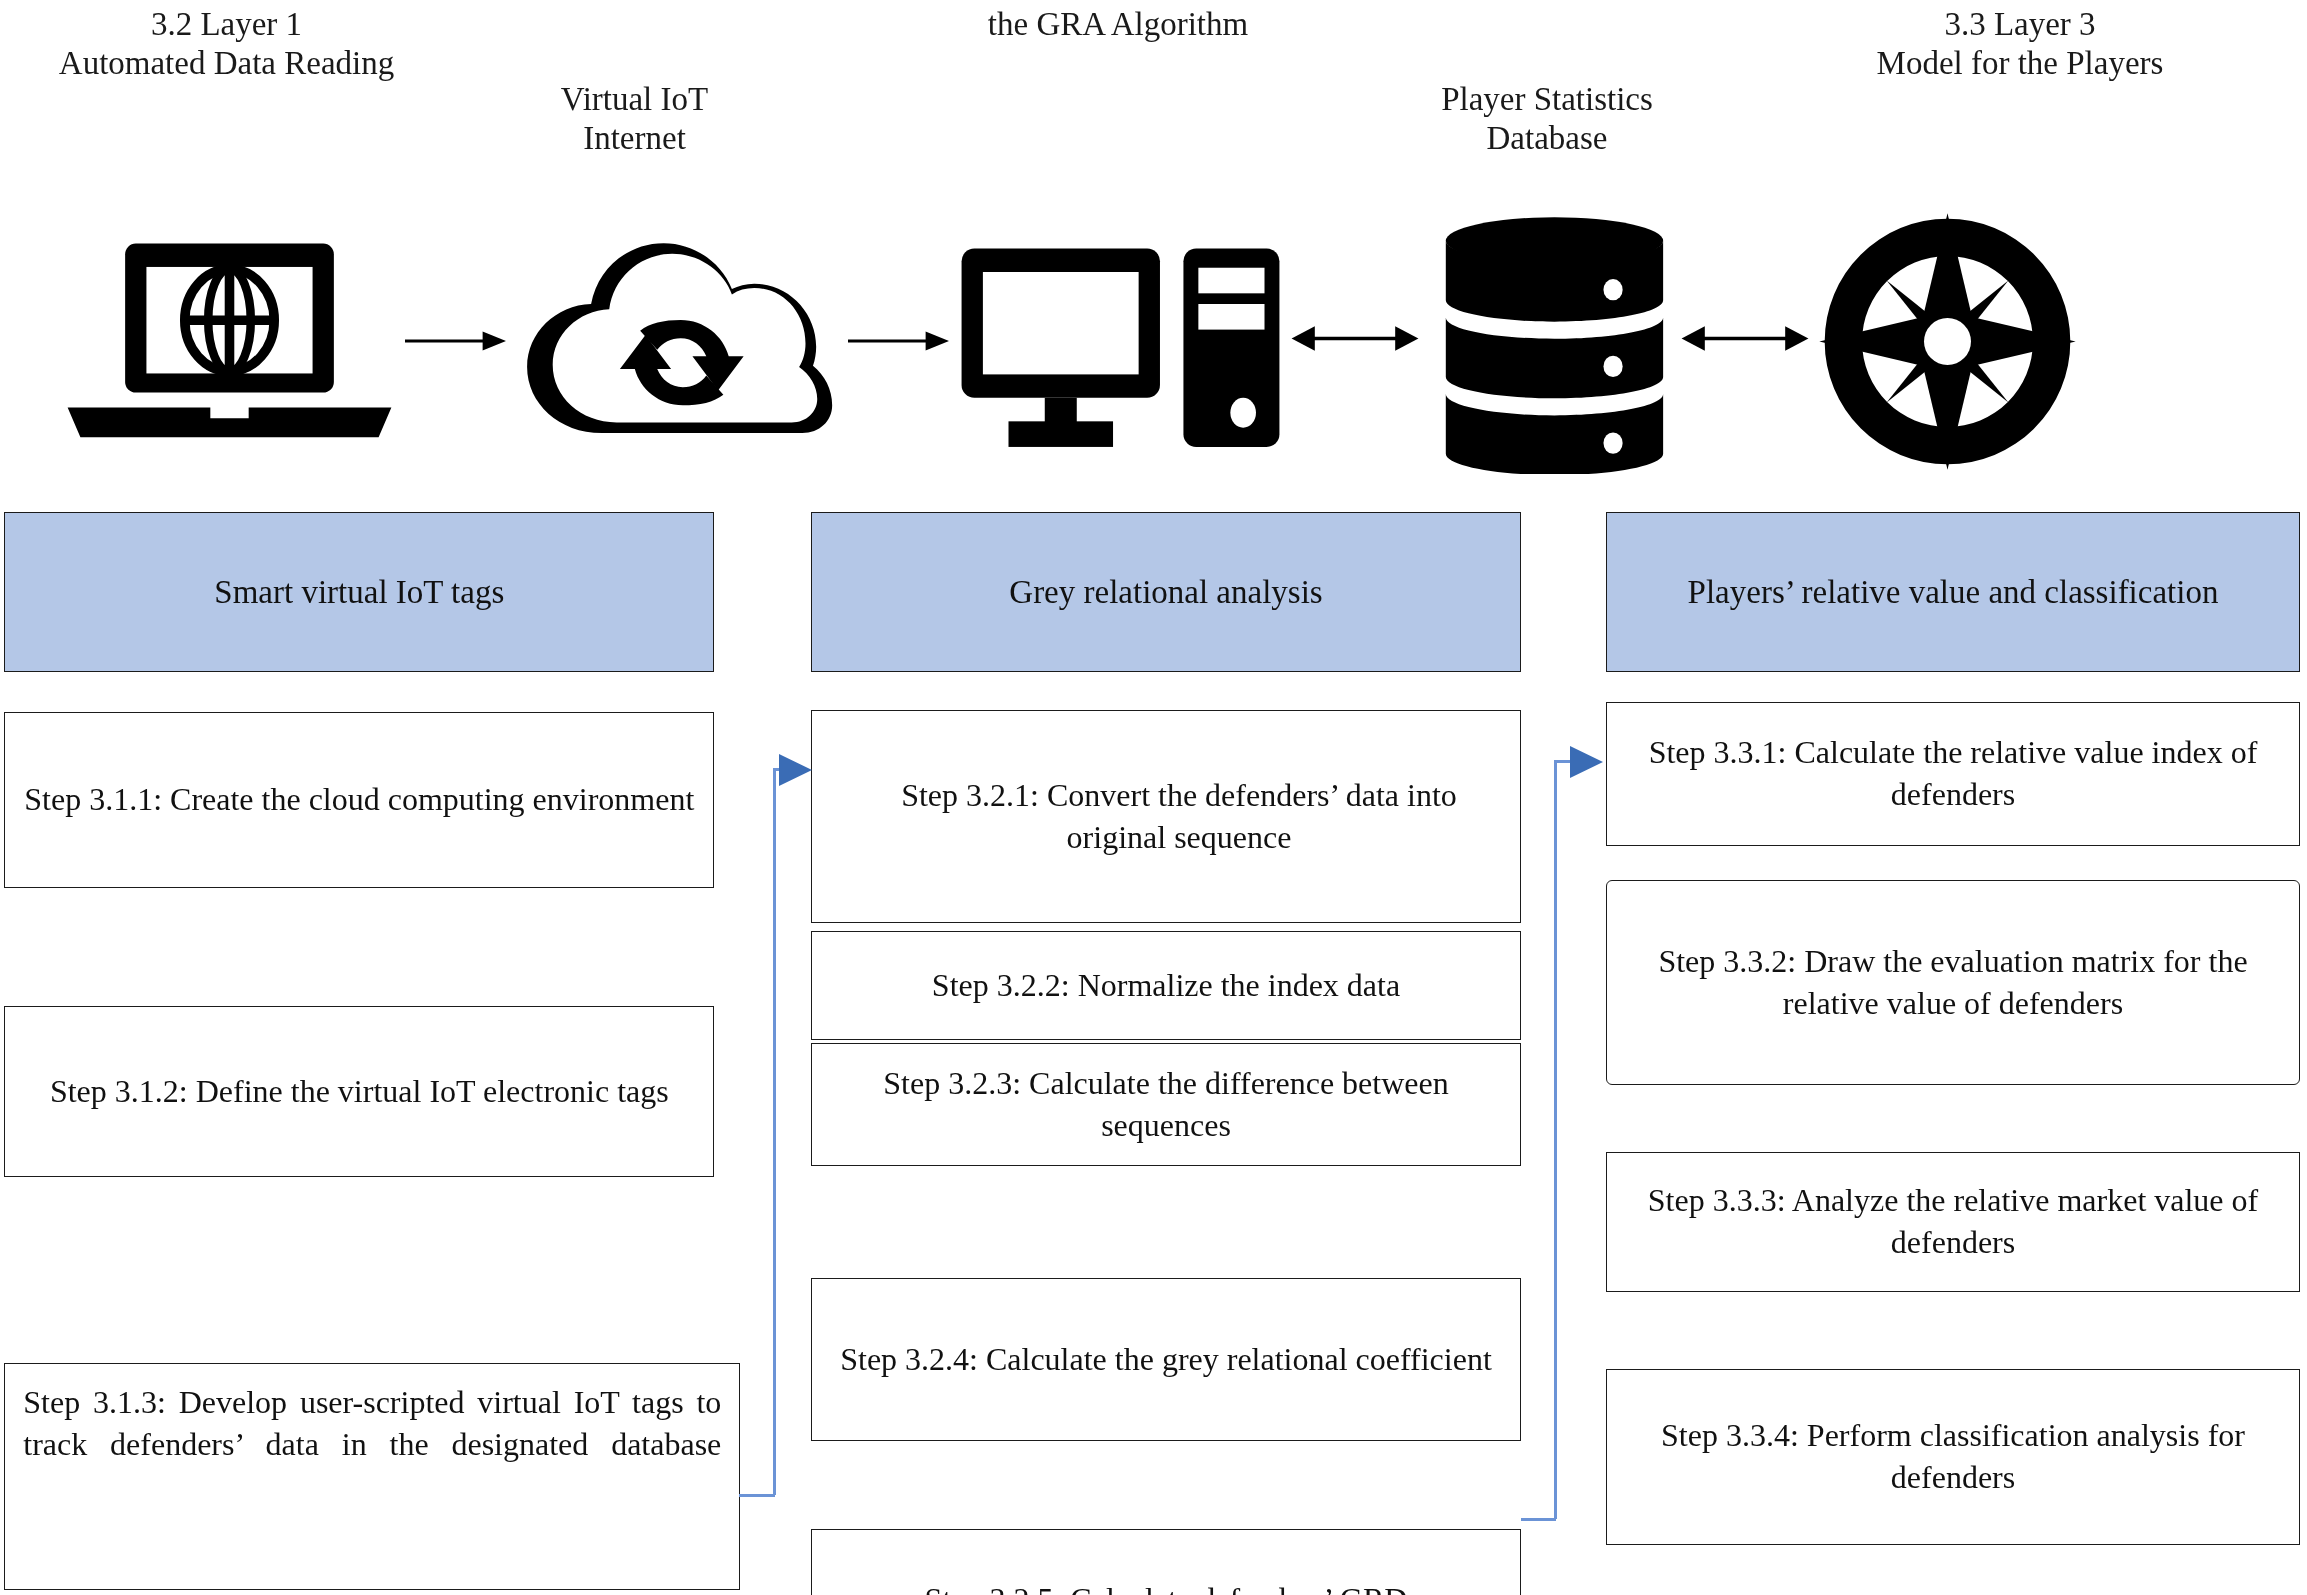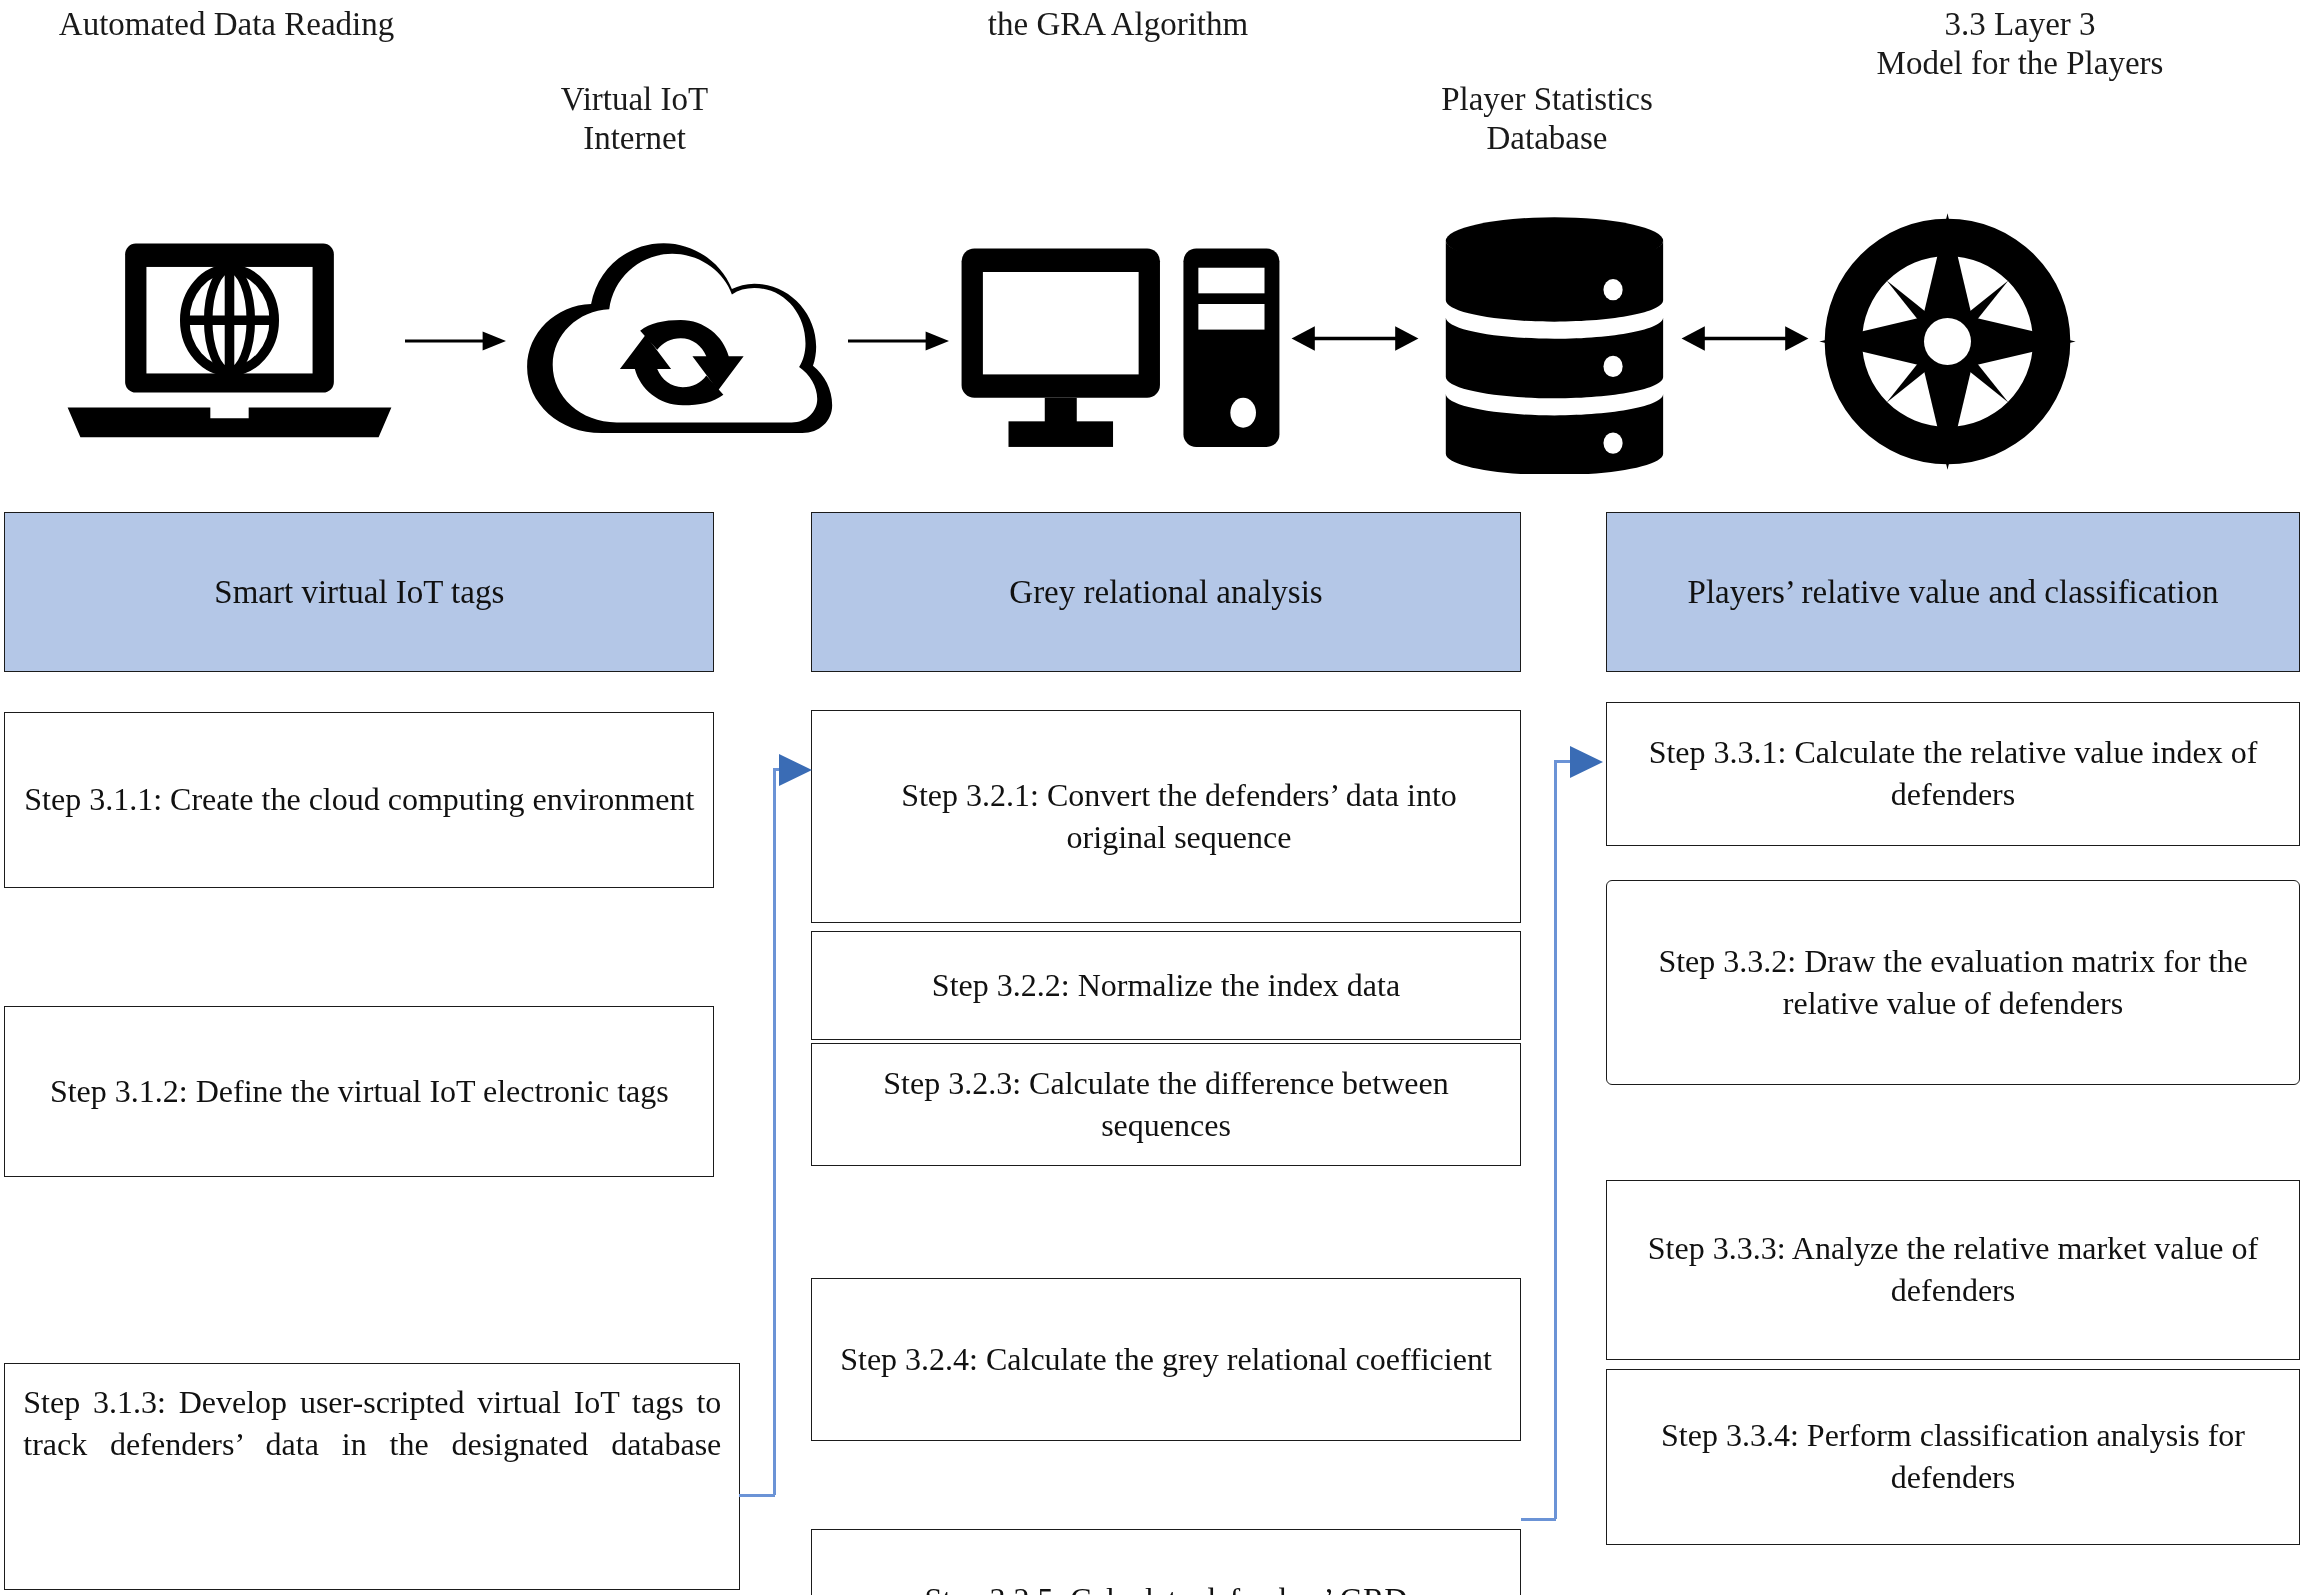--- a/index.html
+++ b/index.html
@@ -48,20 +48,21 @@
   .conn-h{height:2.7px;}
   .conn-v{width:2.7px;}
   .connhead{position:absolute;width:0;height:0;
     border-top:16px solid transparent;border-bottom:16px solid transparent;
     border-left:33px solid #3a6cb5;}
 </style>
 </head>
 <body>
 
 <div class="caption" style="left:16px;top:5.3px;width:421px;">
+  <div>3.2 Layer 1</div>
   <div>Automated Data Reading</div>
 </div>
 
 <div class="caption" style="left:512px;top:80px;width:245px;">
   <div>Virtual IoT</div>
   <div>Internet</div>
 </div>
 
 <div class="caption" style="left:902px;top:5.3px;width:432px;">
   <div>the GRA Algorithm</div>
@@ -226,21 +227,21 @@
 </div>
 
 <div class="stepbox" style="left:1606px;top:702px;width:694px;height:144px;">
   <span>Step 3.3.1: Calculate the relative value index of defenders</span>
 </div>
 
 <div class="stepbox" style="left:1606px;top:880px;width:694px;height:205px;border-radius:6px;">
   <span>Step 3.3.2: Draw the evaluation matrix for the relative value of defenders</span>
 </div>
 
-<div class="stepbox" style="left:1606px;top:1180px;width:694px;height:180px;">
+<div class="stepbox" style="left:1606px;top:1152px;width:694px;height:140px;">
   <span>Step 3.3.3: Analyze the relative market value of defenders</span>
 </div>
 
 <div class="stepbox" style="left:1606px;top:1369px;width:694px;height:176px;">
   <span>Step 3.3.4: Perform classification analysis for defenders</span>
 </div>
 
 <div>
   <div class="conn conn-h" style="left:739px;top:1494px;width:36px;"></div>
   <div class="conn conn-v" style="left:773px;top:768px;height:727px;"></div>

